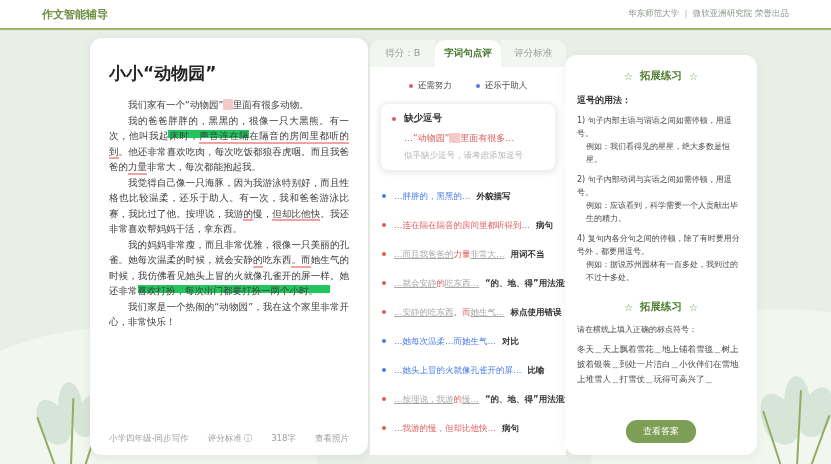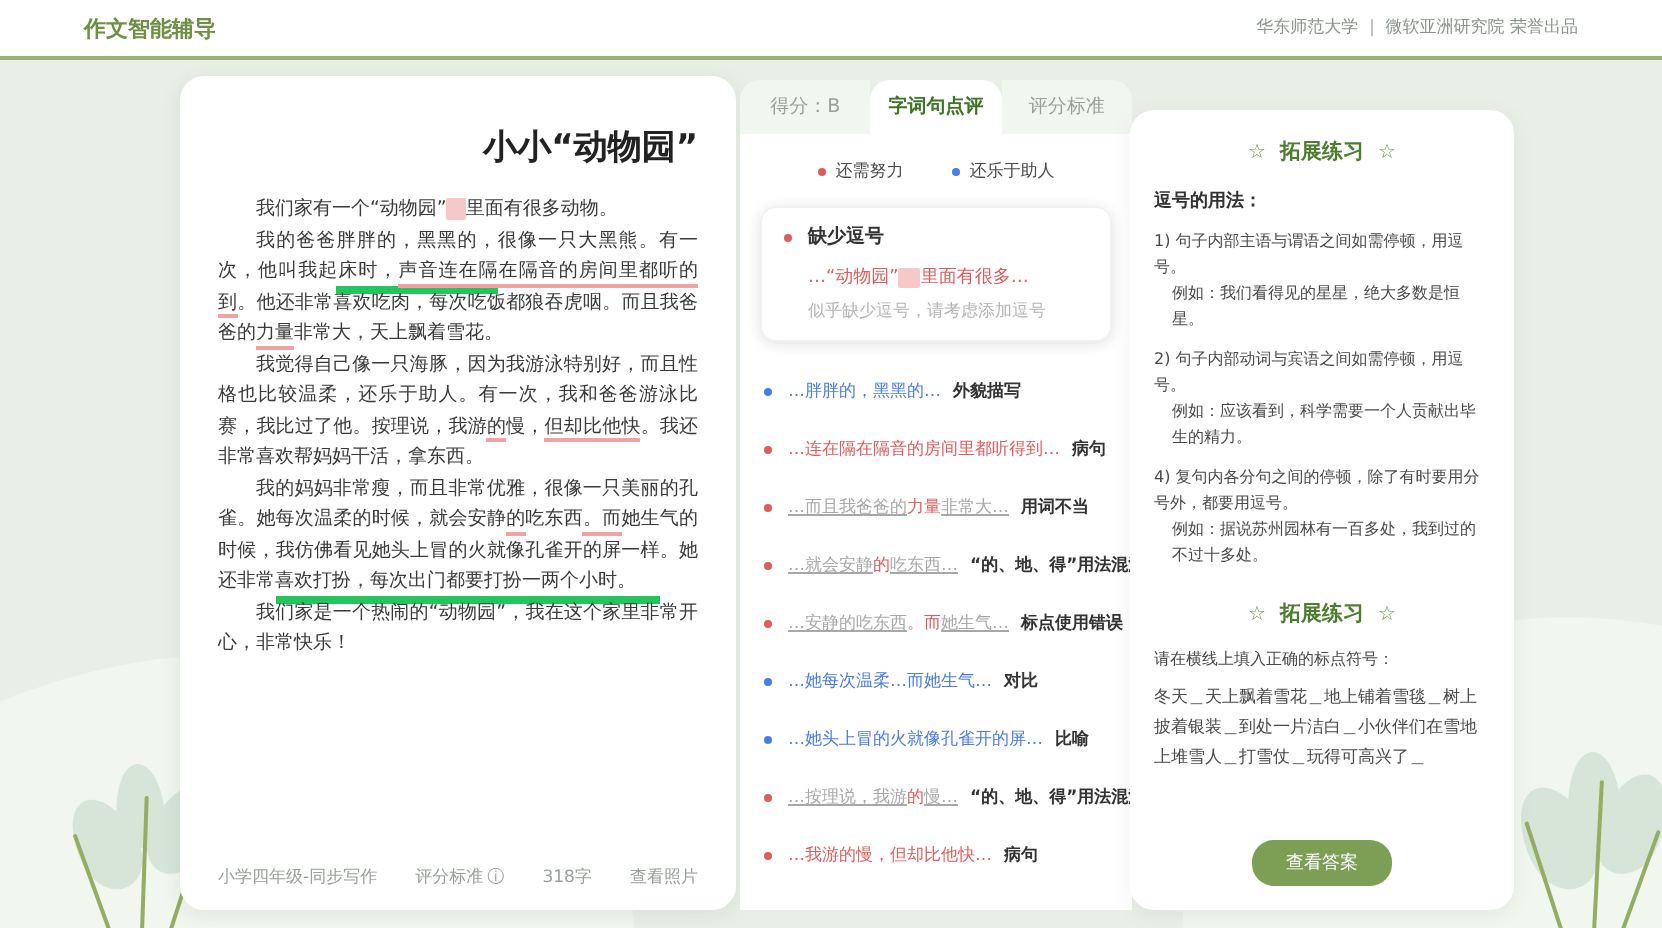--- a/index.html
+++ b/index.html
@@ -18,23 +18,23 @@
   .header { position:absolute; top:0; left:0; right:0; height:30px; background:#fff;
             border-bottom:2px solid #9db170; display:flex; align-items:center;
             justify-content:space-between; padding:0 42px; z-index:6; }
   .app-title { color:#6e9044; font-weight:bold; font-size:11px; }
   .credits { color:#8b948b; font-size:8.5px; }
 
   
   .essay-card { position:absolute; left:90px; top:38px; width:278px; height:417px; background:#fff;
                 border-radius:12px; box-shadow:0 2px 10px rgba(110,130,110,.14); z-index:2;
                 padding:16px 19px 0; }
-  .essay-title { text-align:right; font-size:17px; font-weight:bold; color:#222; margin:8px 0 12px; }
+  .essay-title { text-align:left; font-size:17px; font-weight:bold; color:#222; margin:8px 0 12px; }
   .para { font-size:9.5px; line-height:15.5px; color:#3a3a3a; text-indent:2em; text-align:justify; margin:0; }
-  .m-blue { border-bottom:4px solid #22c55e; padding-bottom:17px; }
+  .m-blue { border-bottom:8px solid #22c55e; padding-bottom:4px; }
   .m-red  { border-bottom:2px solid #f0a3a3; padding-bottom:0.5px; }
   .m-blank{ background:#f6c9c9; border-radius:1px; }
   .essay-footer { position:absolute; left:19px; right:19px; bottom:10px; display:flex;
                   justify-content:space-between; align-items:center; font-size:8.5px; color:#9aa09a; }
   .info-glyph { font-size:8.5px; color:#9aa09a; margin-left:2px; }
 
   
   .review { position:absolute; left:370px; top:40px; width:196px; z-index:2; }
   .tabs { display:flex; height:27px; }
   .tab { flex:1; display:flex; align-items:center; justify-content:center; font-size:9.5px;
@@ -107,21 +107,21 @@
 
   <div class="header">
     <span class="app-title">作文智能辅导</span>
     <span class="credits">华东师范大学 ｜ 微软亚洲研究院 荣誉出品</span>
   </div>
 
   <div class="essay-card">
     <div class="essay-title">小小“动物园”</div>
     <div>
         <p class="para"><span>我们家有一个“动物园”</span><span class="m-blank">　</span><span>里面有很多动物。</span></p>
-        <p class="para"><span>我的爸爸</span><span class="m-blue">胖胖的，黑黑的，</span><span>很像一只大黑熊。有一次，他叫我起床时，</span><span class="m-red">声音连在隔在隔音的房间里都听的到</span><span>。他还非常喜欢吃肉，每次吃饭都狼吞虎咽。而且我爸爸的</span><span class="m-red">力量</span><span>非常大，天上飘着雪花。</span></p>
+        <p class="para"><span>我的爸爸</span><span class="m-blue">胖胖的，黑黑的，</span><span>很像一只大黑熊。有一次，他叫我起床时，</span><span class="m-red">声音连在隔在隔音的房间里都听的到</span><span>。他还非常喜欢吃肉，每次吃饭都狼吞虎咽。而且我爸爸的</span><span class="m-red">力量</span><span>非常大，每次都能抱起我。</span></p>
         <p class="para"><span>我觉得自己像一只海豚，因为我游泳特别好，而且性格也比较温柔，还乐于助人。有一次，我和爸爸游泳比赛，我比过了他。按理说，我游</span><span class="m-red">的</span><span>慢，</span><span class="m-red">但却比他快</span><span>。我还非常喜欢帮妈妈干活，拿东西。</span></p>
         <p class="para"><span>我的妈妈非常瘦，而且非常优雅，很像一只美丽的孔雀。她每次温柔的时候，就会安静</span><span class="m-red">的</span><span>吃东西</span><span class="m-red">。而</span><span>她生气的时候，</span><span class="m-blue">我仿佛看见她头上冒的火就像孔雀开的屏一样</span><span>。她还非常喜欢打扮，每次出门都要打扮一两个小时。</span></p>
         <p class="para"><span>我们家是一个热闹的“动物园”，我在这个家里非常开心，非常快乐！</span></p>
       </div>
     <div class="essay-footer">
       <span>小学四年级-同步写作</span>
       <span>
         <span>评分标准</span><span class="info-glyph">ⓘ</span>
       </span>
       <span>318字</span>

